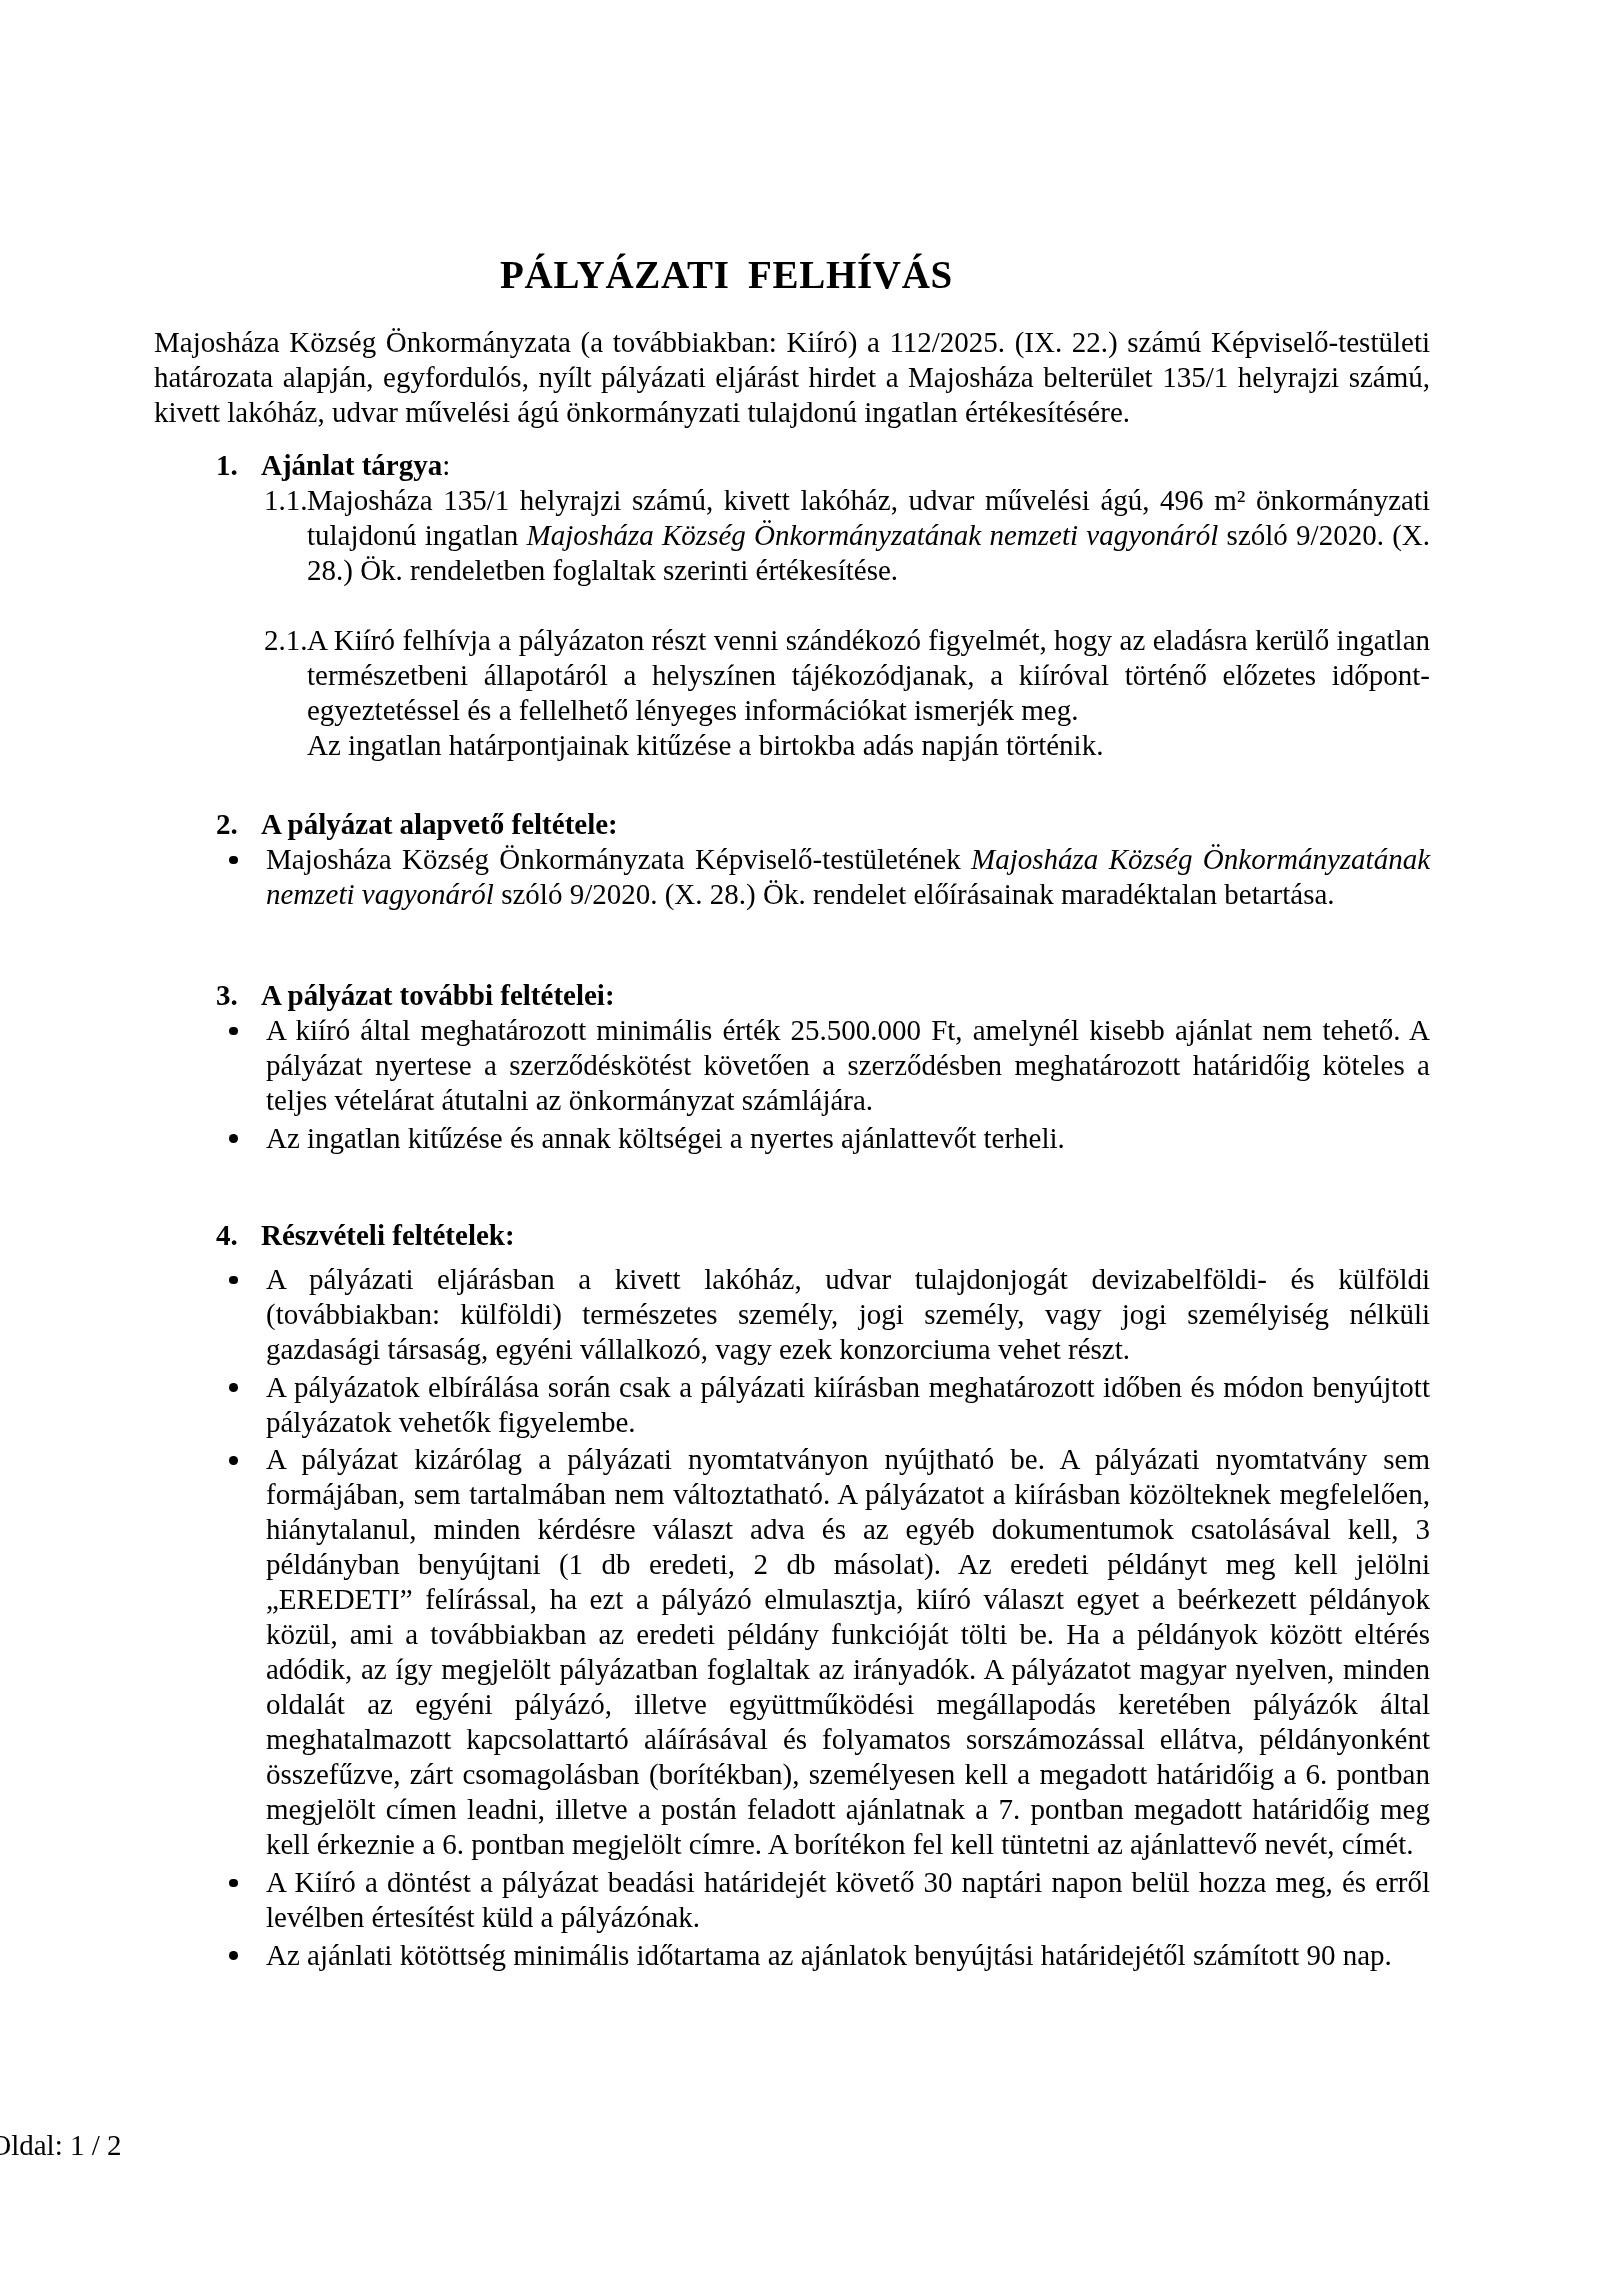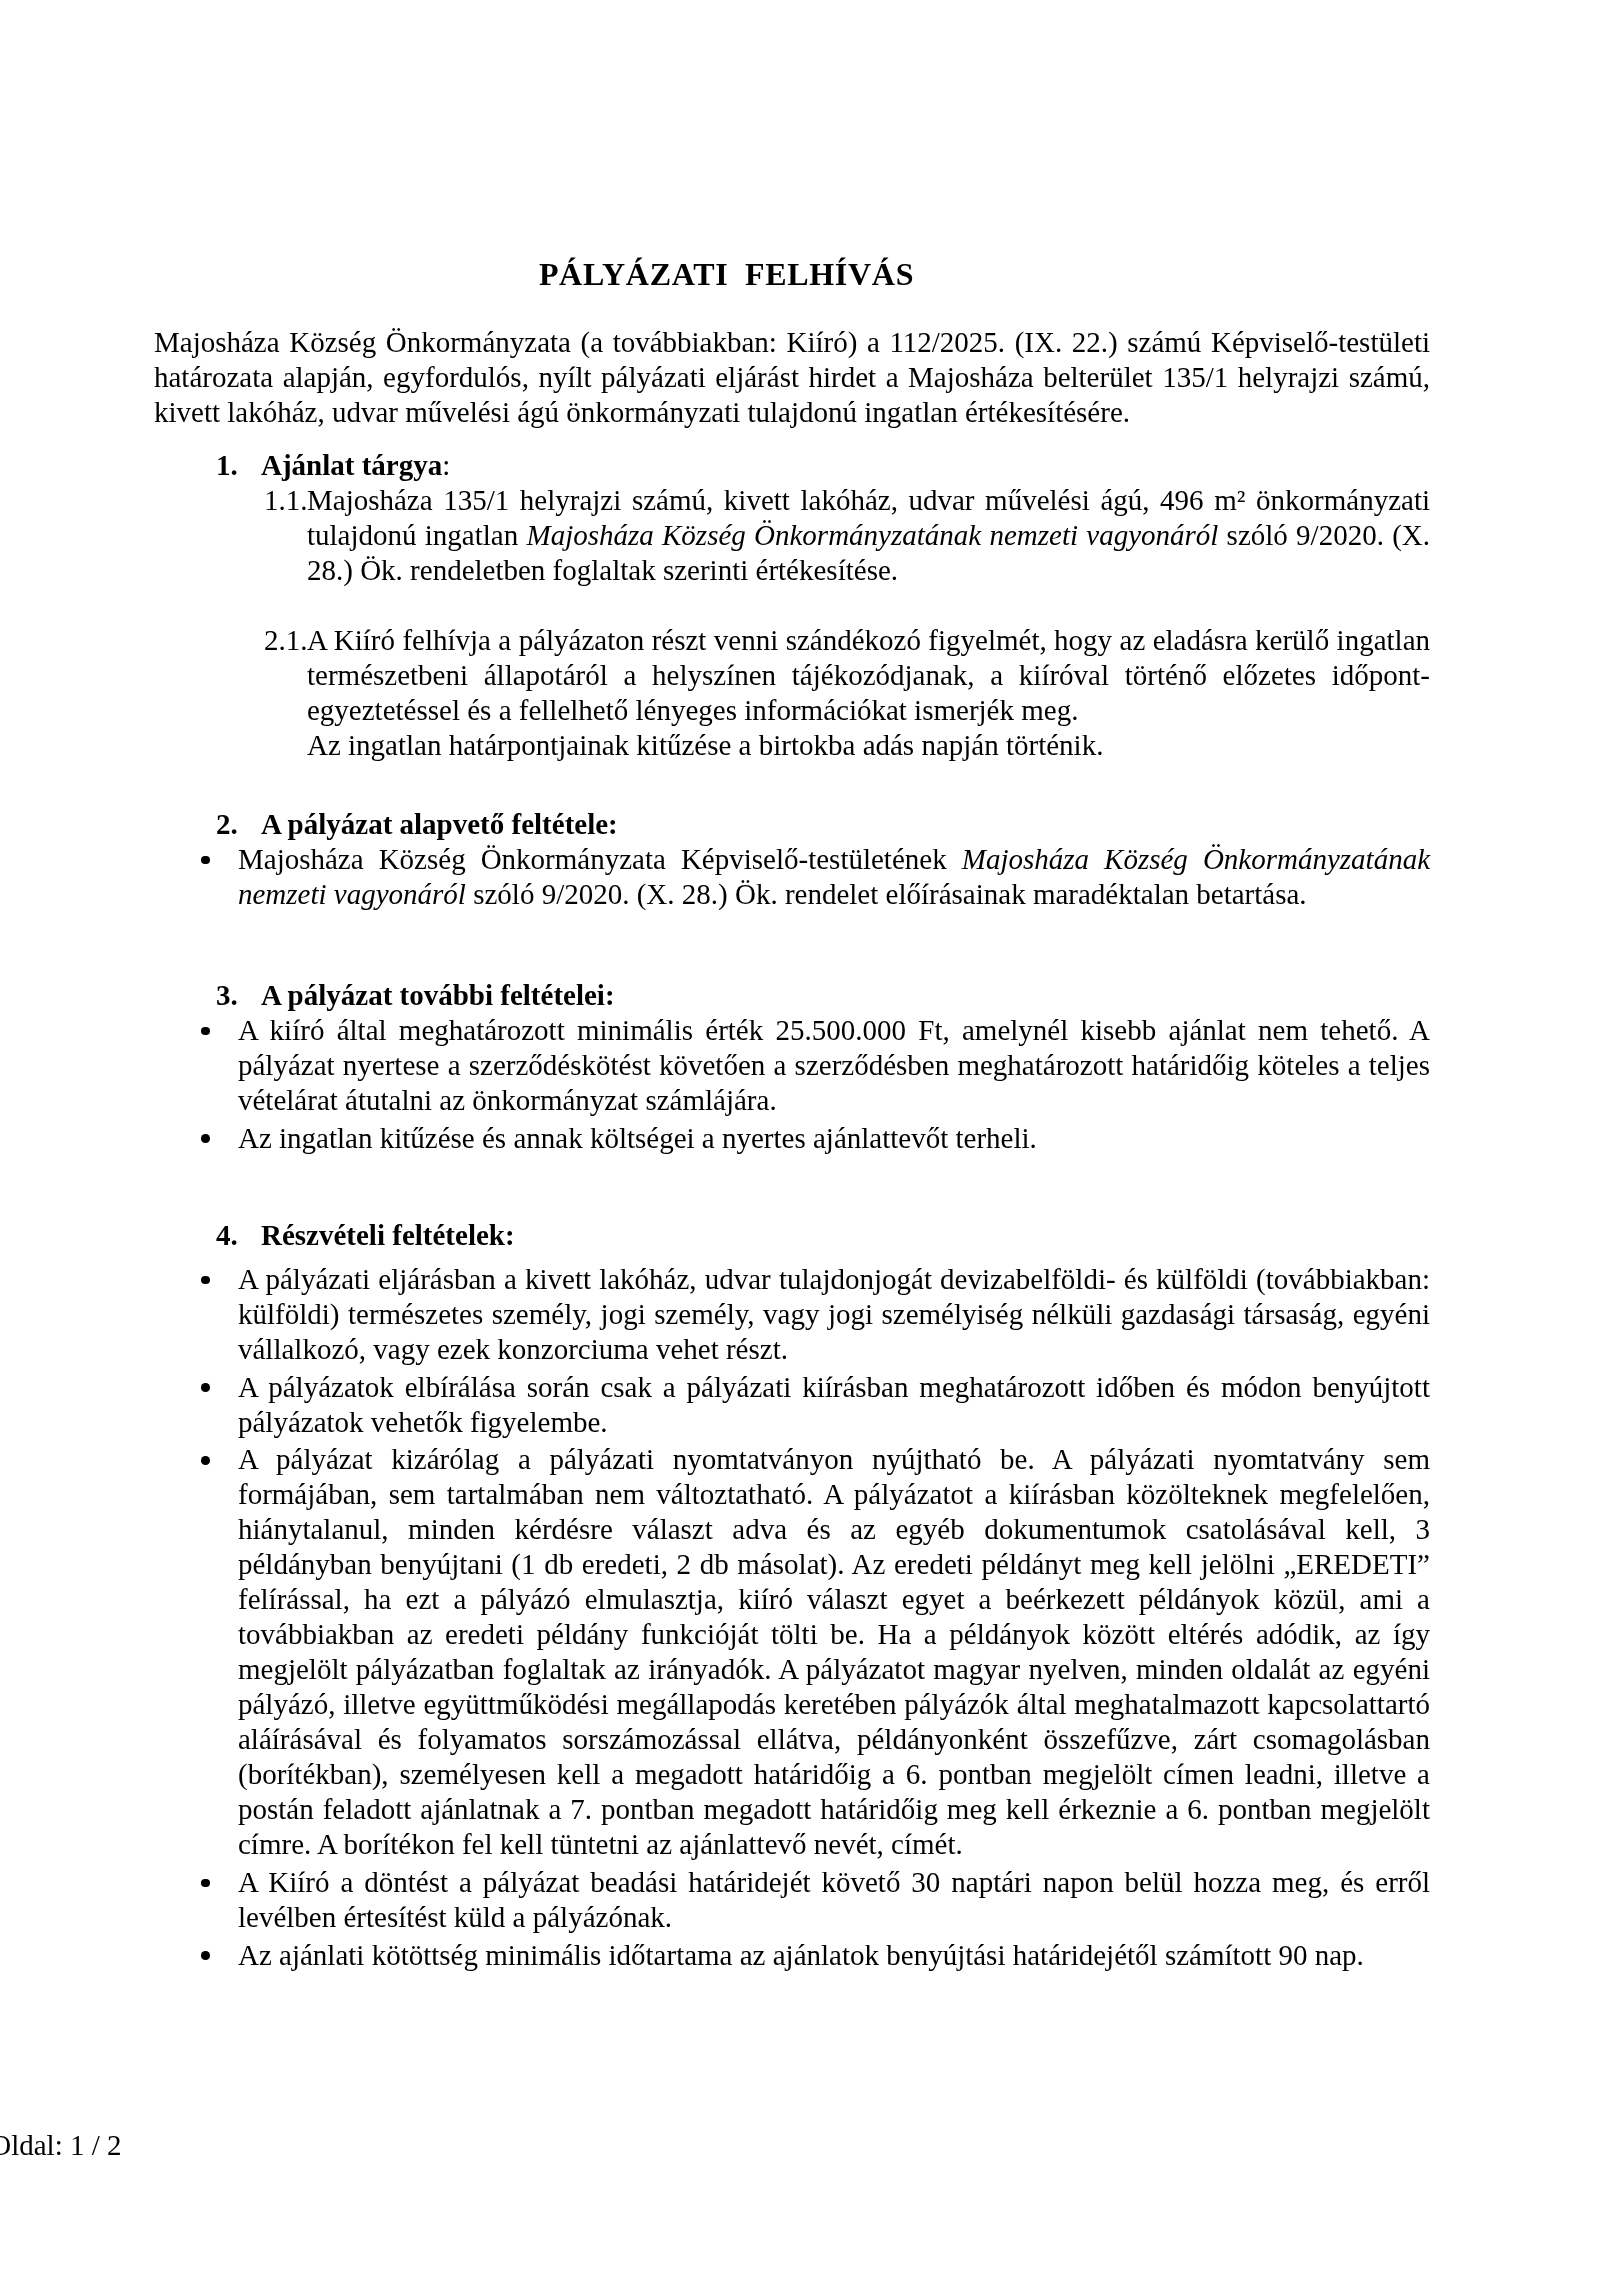--- a/index.html
+++ b/index.html
@@ -6,37 +6,37 @@
     body {
       width: 1623px; height: 2295px; position: relative; overflow: hidden;
       font-family: "Liberation Serif", "DejaVu Serif", serif;
       color: #000000;
       font-size: 29px;
       line-height: 35px;
     }
     .page { position: absolute; left: 0; top: 0; width: 1623px; height: 2295px; }
     .title {
       position: absolute; top: 257px; left: 154px; width: 1145px;
-      text-align: center; font-weight: bold; font-size: 32px; letter-spacing: 0.7px;
+      text-align: center; font-weight: bold; font-size: 39px; letter-spacing: 0.7px;
       word-spacing: 7.9px;
     }
     .intro {
       position: absolute; top: 325px; left: 154px; width: 1276px;
       text-align: justify;
     }
     .block { position: absolute; left: 154px; width: 1276px; }
     .sec-head { position: relative; height: 35px; font-weight: bold; }
     .sec-num { position: absolute; left: 62px; top: 0; }
     .sec-label { position: absolute; left: 107px; top: 0; white-space: nowrap; }
     .sec-label .colon { font-weight: normal; }
     .sub { position: relative; margin-left: 153px; text-align: justify; }
     .sub-num { position: absolute; left: -43px; top: 0; }
     .sub-extra { margin-left: 153px; }
     .bullets { margin: 0; padding: 0; list-style: none; }
-    .bullets li { position: relative; margin-left: 84px; text-align: justify; margin-bottom: 2.6px; }
+    .bullets li { position: relative; margin-left: 112px; text-align: justify; margin-bottom: 2.6px; }
     .bullet-dot {
       position: absolute; left: -37px; top: 13.7px; width: 8.5px; height: 8.5px;
       border-radius: 50%; background: #000;
     }
     em { }
     .footer {
       position: absolute; top: 2128px; left: 0; width: 1623px; text-align: left;
       font-size: 29px;
     }
     .footer span { position: relative; left: -9.8px; }

